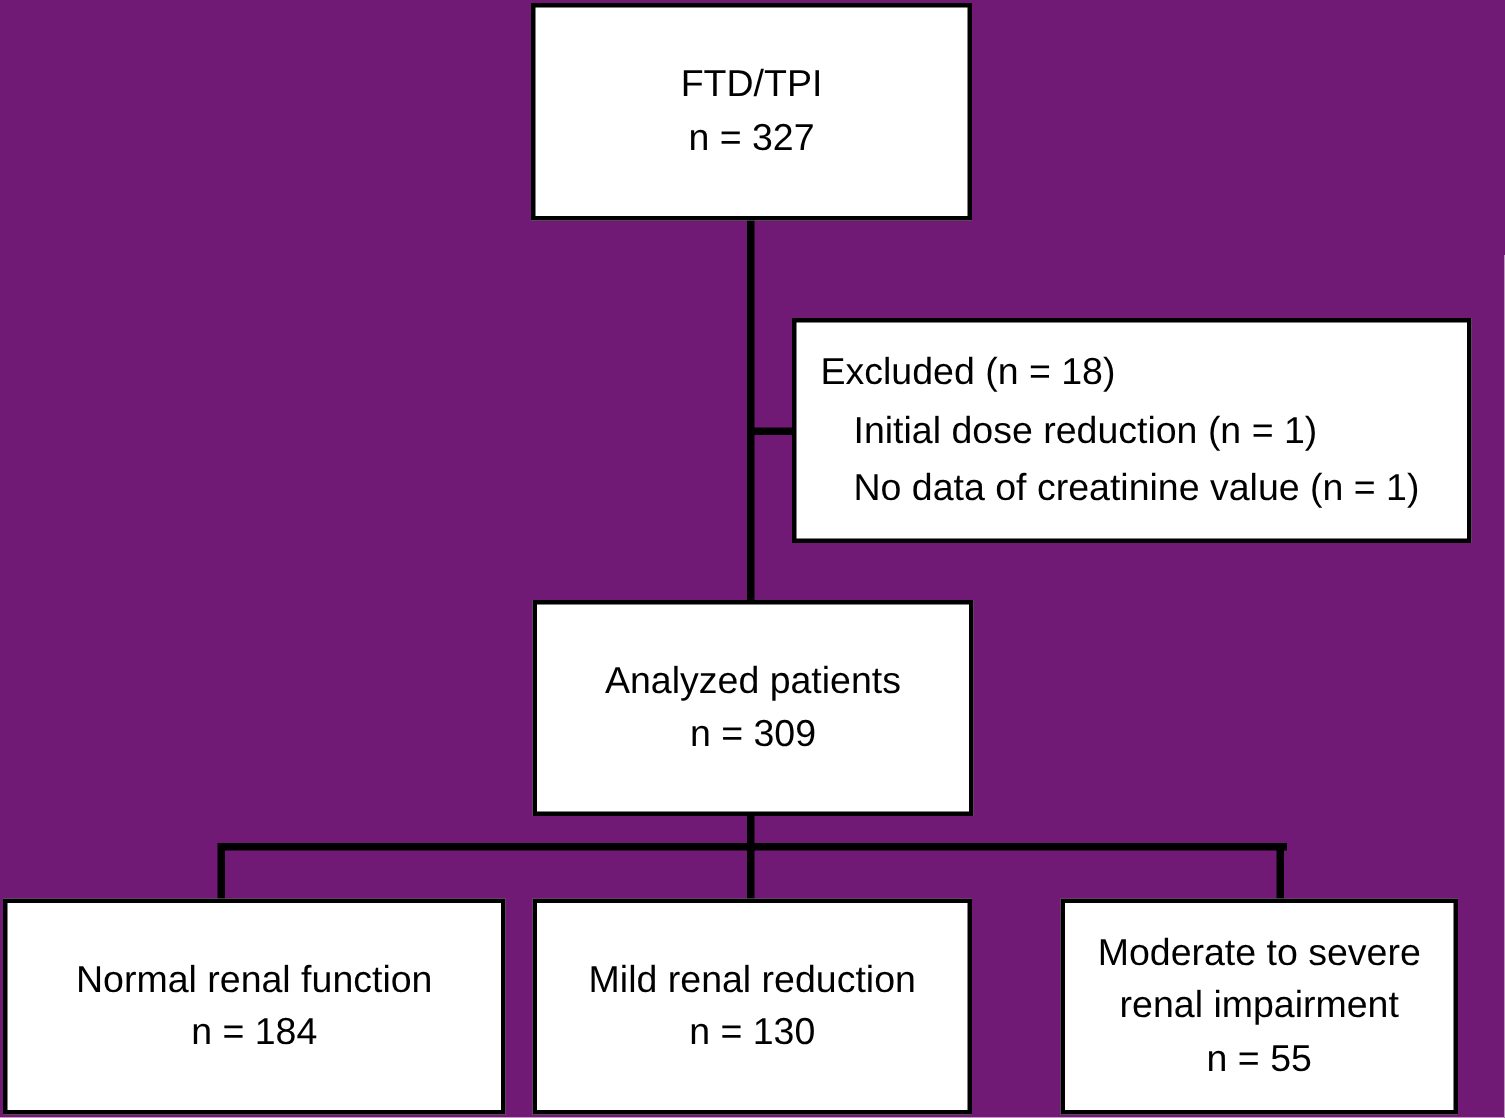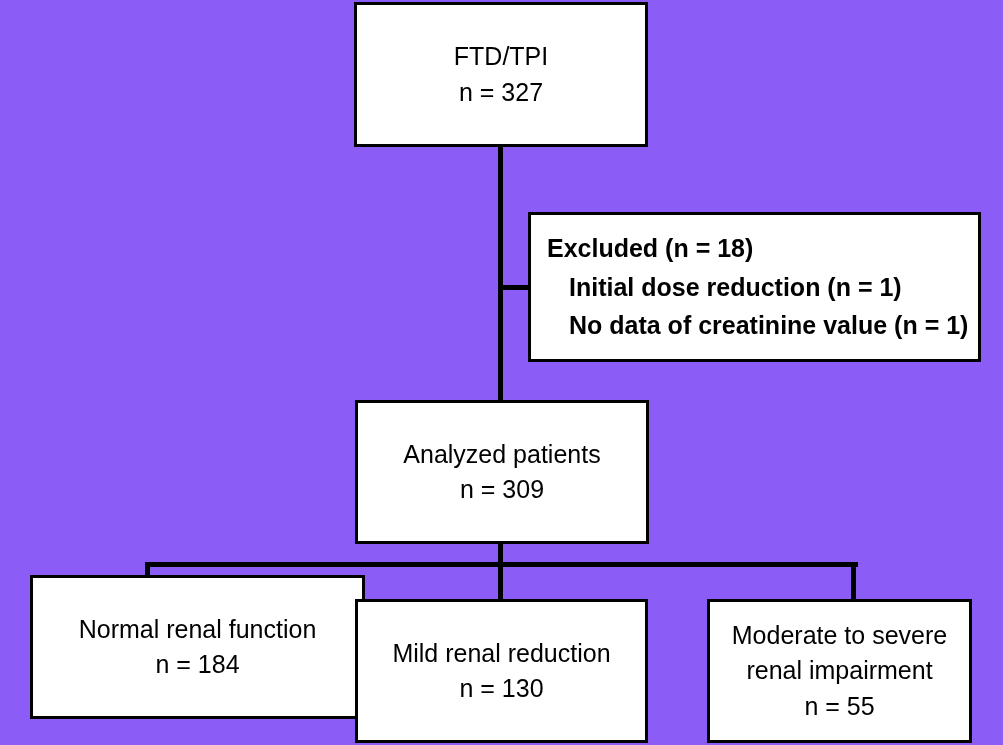--- a/index.html
+++ b/index.html
@@ -7,21 +7,21 @@
     padding: 0;
     background: #ffffff;
   }
   body {
     font-family: "Liberation Sans", sans-serif;
   }
   #flowchart {
     position: relative;
     width: 1003px;
     height: 745px;
-    background: #8b5cf6;
+    background: #701a75;
     overflow: hidden;
   }
   .node {
     position: absolute;
     box-sizing: border-box;
     border: 3px solid #000000;
     background: #ffffff;
     display: flex;
     flex-direction: column;
     align-items: center;
@@ -48,39 +48,37 @@
     top: 212px;
     width: 453px;
     height: 150px;
     align-items: flex-start;
     justify-content: center;
     padding-left: 16px;
   }
   #node-excluded .line {
     text-align: right;
     line-height: 1.55;
-    font-weight: bold;
   }
   #node-excluded .sub {
     padding-left: 22px;
   }
   
   #node-analyzed {
     left: 355px;
     top: 400px;
     width: 294px;
     height: 144px;
   }
   
   #node-normal {
     left: 2px;
-    top: 575px;
+    top: 599px;
     width: 335px;
     height: 144px;
-    margin-left: 28px;
   }
   #node-mild {
     left: 355px;
     top: 599px;
     width: 293px;
     height: 144px;
   }
   #node-moderate {
     left: 707px;
     top: 599px;

